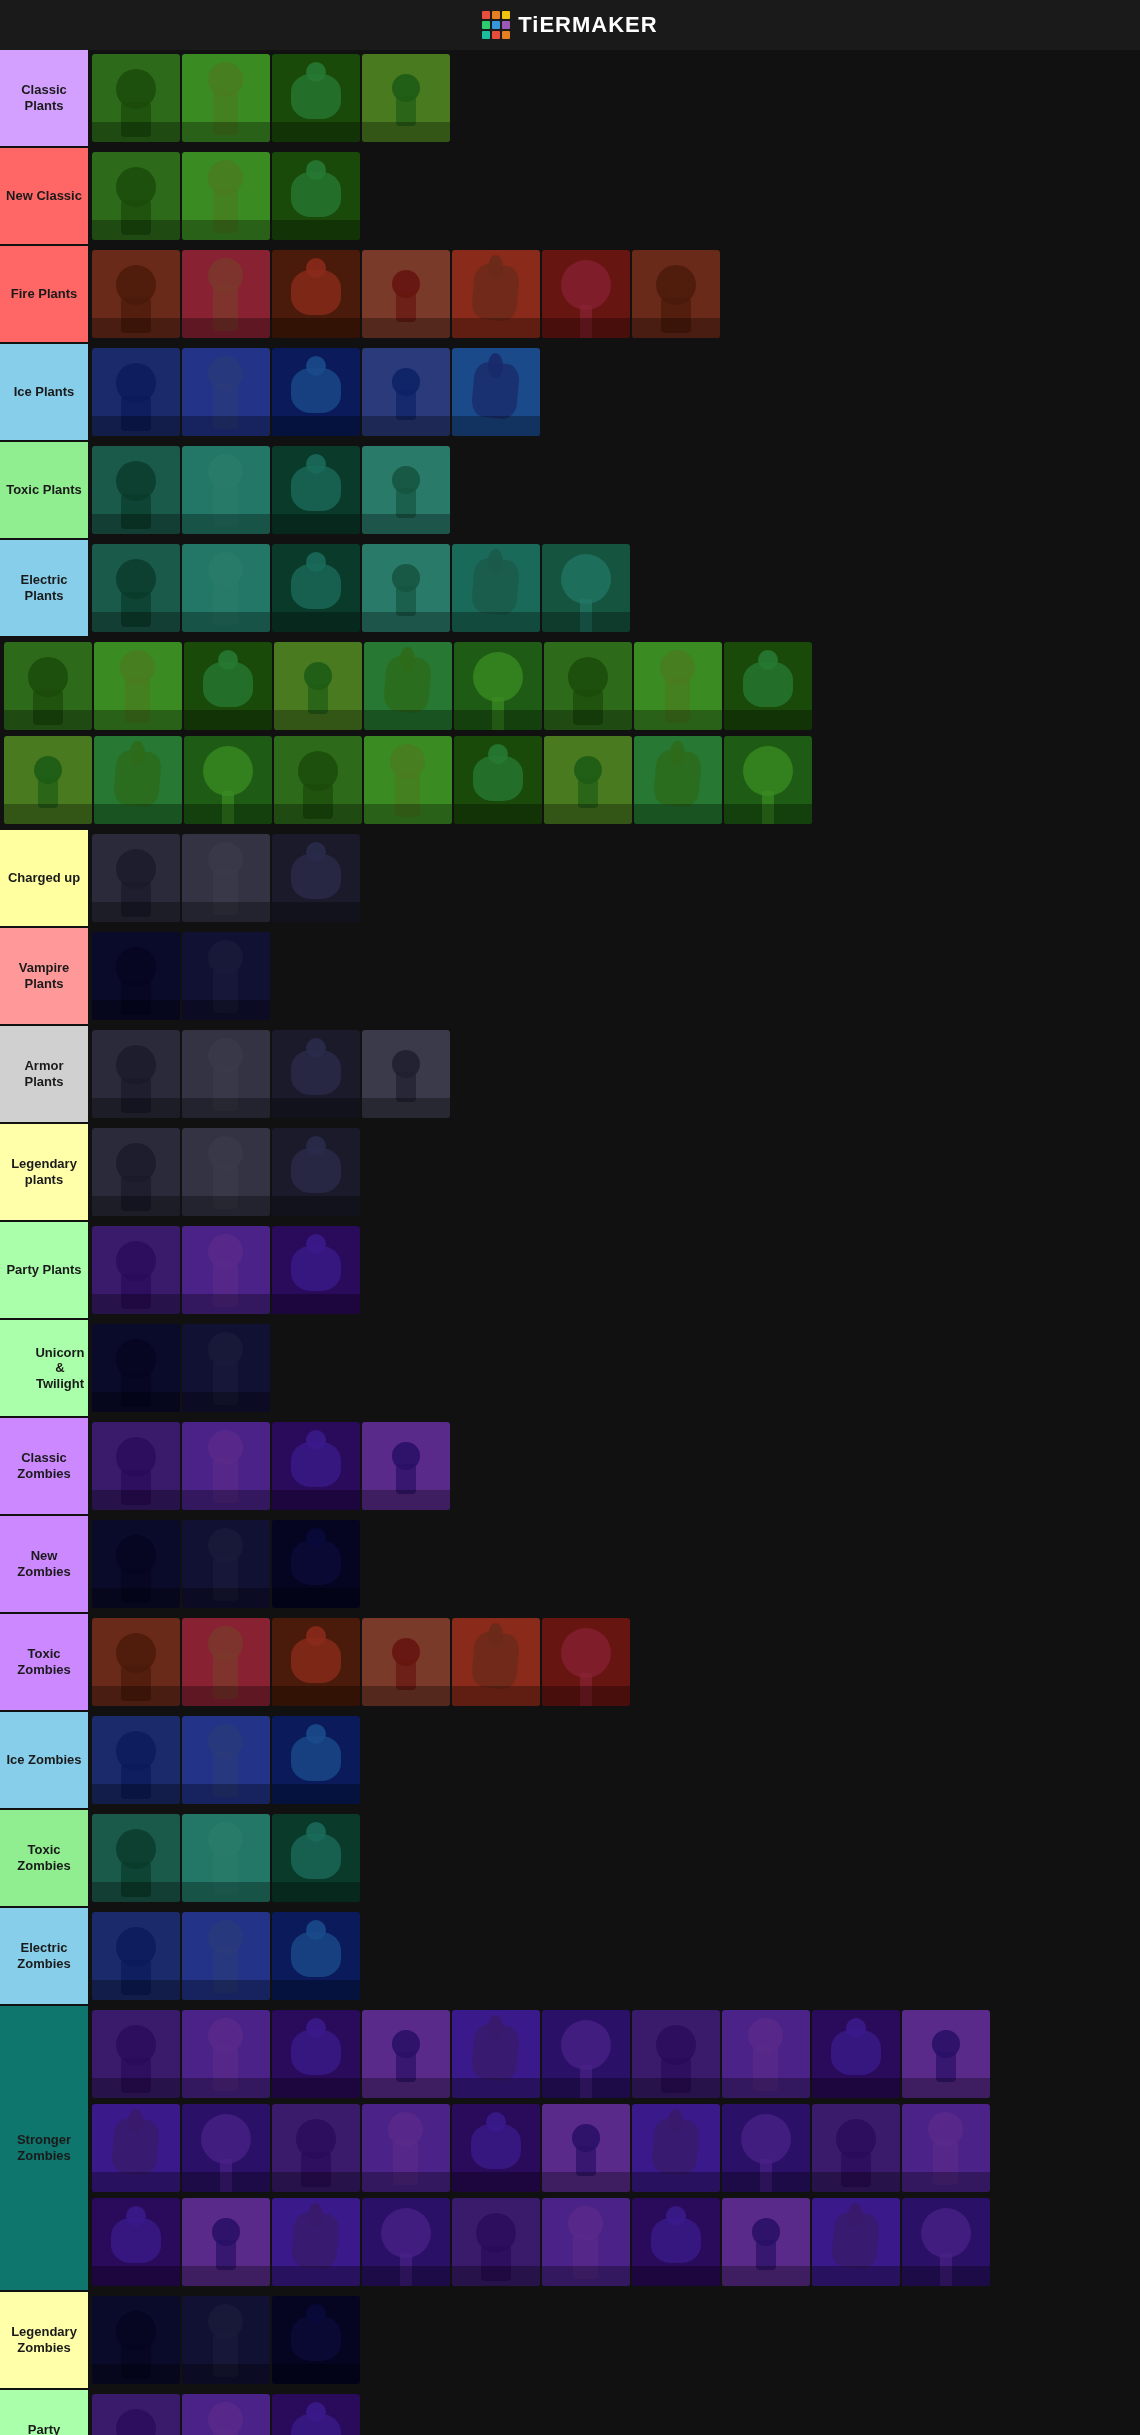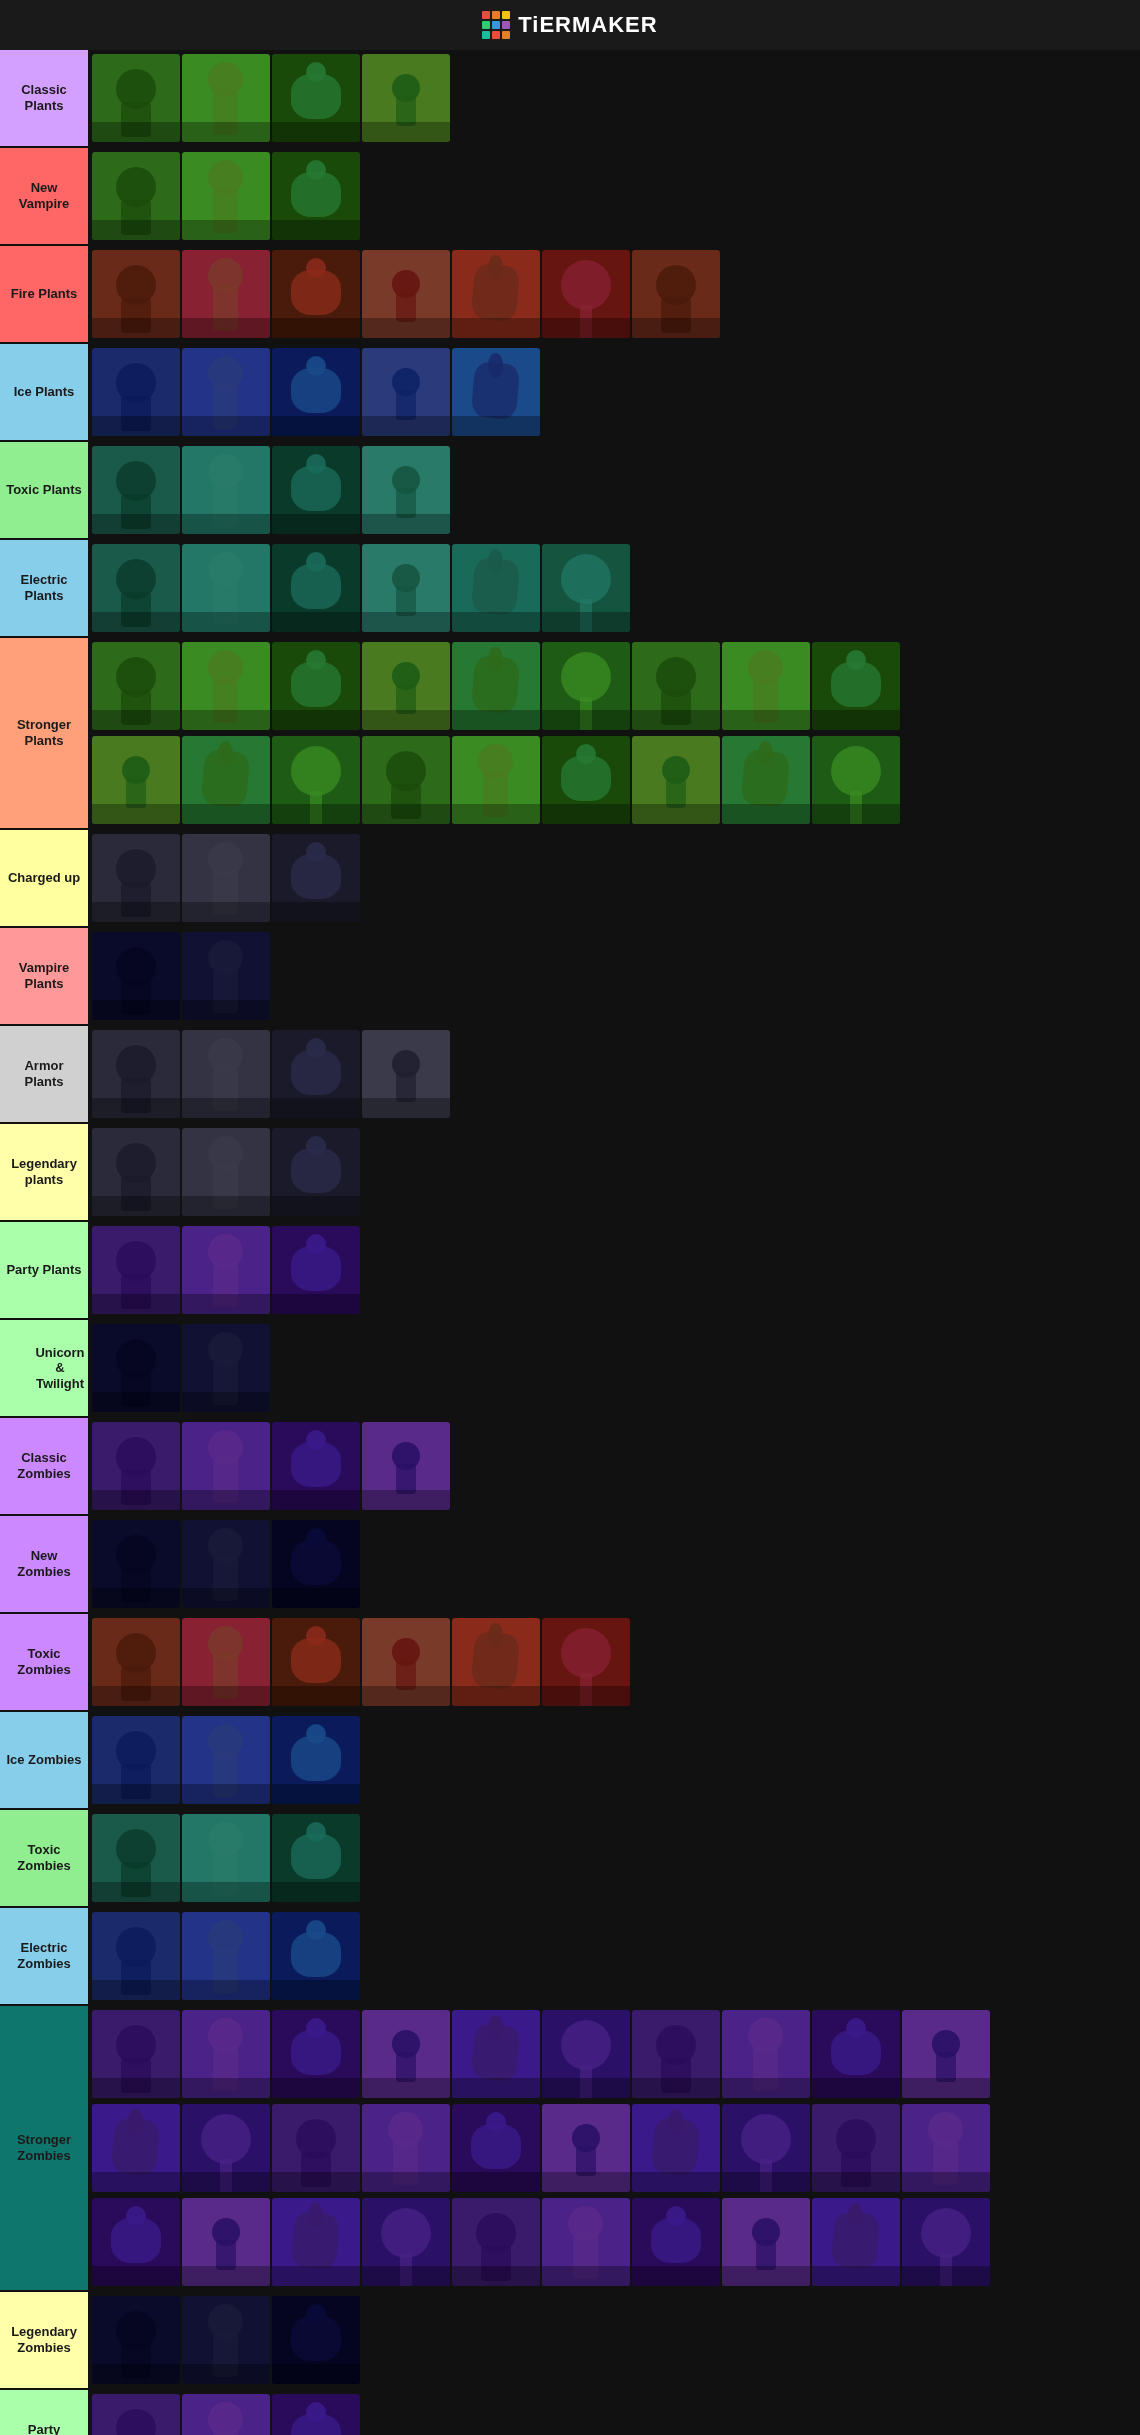--- a/index.html
+++ b/index.html
@@ -114,21 +114,21 @@
   </div>
             <div class="img-block" style="background:#4a7a20">
     <div style="position:absolute;width:28px;height:28px;border-radius:50%;background:#1e5c15;top:20px;left:30px;opacity:0.9"></div>
      <div style="position:absolute;width:20px;height:30px;border-radius:4px;background:#1e5c15;top:42px;left:34px;opacity:0.7"></div>
     <div style="position:absolute;bottom:0;left:0;right:0;height:20px;background:rgba(0,0,0,0.3);border-radius:0 0 3px 3px"></div>
   </div>
           </div>
         </div>
       </div>
       <div class="tier-row" style="background-color: rgb(26, 26, 26); border-bottom: 2px solid rgb(17, 17, 17);">
-        <div class="tier-label" style="background-color: rgb(255, 102, 102);">New Vampire</div>
+        <div class="tier-label" style="background-color: rgb(255, 102, 102);">New Classic</div>
         <div style="flex: 1 1 0%; display: flex; flex-direction: column; padding: 2px; gap: 2px; background-color: rgb(17, 17, 17);">
           <div style="display: flex; flex-wrap: nowrap; gap: 2px; padding: 2px;">
             <div class="img-block" style="background:#2d6a1a">
     <div style="position:absolute;width:40px;height:40px;border-radius:50%;background:#1a4a0a;top:15px;left:24px;opacity:0.8"></div>
      <div style="position:absolute;width:30px;height:35px;border-radius:4px;background:#1a4a0a;top:48px;left:29px;opacity:0.7"></div>
     <div style="position:absolute;bottom:0;left:0;right:0;height:20px;background:rgba(0,0,0,0.3);border-radius:0 0 3px 3px"></div>
   </div>
             <div class="img-block" style="background:#3a8c22">
     <div style="position:absolute;width:35px;height:35px;border-radius:50%;background:#4a7a20;top:8px;left:26px;opacity:0.8"></div>
      <div style="position:absolute;width:25px;height:45px;border-radius:4px;background:#4a7a20;top:36px;left:31px;opacity:0.7"></div>
@@ -274,21 +274,20 @@
   </div>
             <div class="img-block" style="background:#155540">
     <div style="position:absolute;width:50px;height:50px;border-radius:50%;background:#227766;top:10px;left:19px;opacity:0.75"></div>
      <div style="position:absolute;width:12px;height:35px;background:#227766;top:55px;left:38px;opacity:0.7;border-radius:2px"></div>
     <div style="position:absolute;bottom:0;left:0;right:0;height:20px;background:rgba(0,0,0,0.3);border-radius:0 0 3px 3px"></div>
   </div>
           </div>
         </div>
       </div>
       <div class="tier-row" style="background-color: rgb(26, 26, 26); border-bottom: 2px solid rgb(17, 17, 17);">
-        <div class="tier-label" style="background-color: rgb(255, 160, 122);">Stronger Plants</div>
         <div style="flex: 1 1 0%; display: flex; flex-direction: column; padding: 2px; gap: 2px; background-color: rgb(17, 17, 17);">
           <div style="display: flex; flex-wrap: nowrap; gap: 2px; padding: 2px;">
             <div class="img-block" style="background:#2d6a1a">
     <div style="position:absolute;width:40px;height:40px;border-radius:50%;background:#1a4a0a;top:15px;left:24px;opacity:0.8"></div>
      <div style="position:absolute;width:30px;height:35px;border-radius:4px;background:#1a4a0a;top:48px;left:29px;opacity:0.7"></div>
     <div style="position:absolute;bottom:0;left:0;right:0;height:20px;background:rgba(0,0,0,0.3);border-radius:0 0 3px 3px"></div>
   </div>
             <div class="img-block" style="background:#3a8c22">
     <div style="position:absolute;width:35px;height:35px;border-radius:50%;background:#4a7a20;top:8px;left:26px;opacity:0.8"></div>
      <div style="position:absolute;width:25px;height:45px;border-radius:4px;background:#4a7a20;top:36px;left:31px;opacity:0.7"></div>

